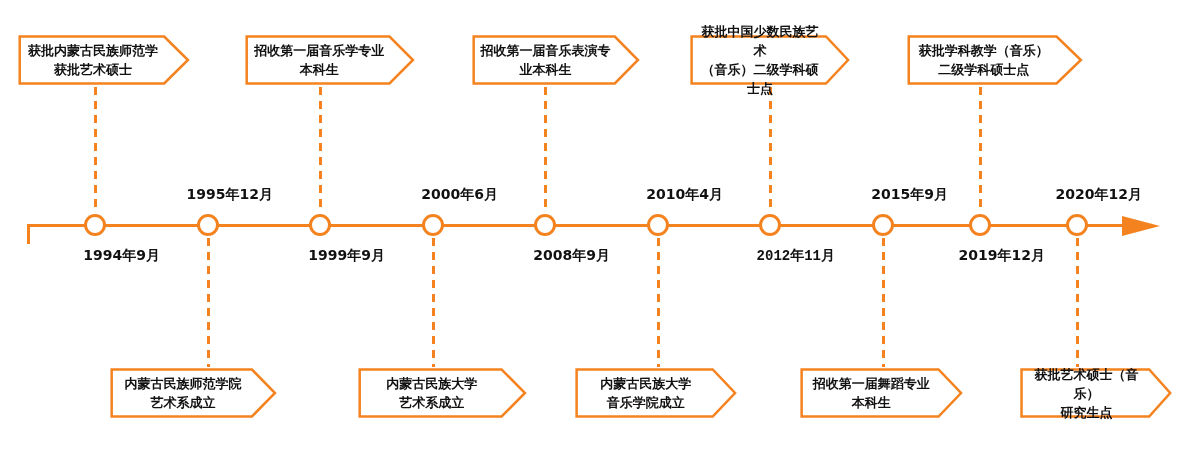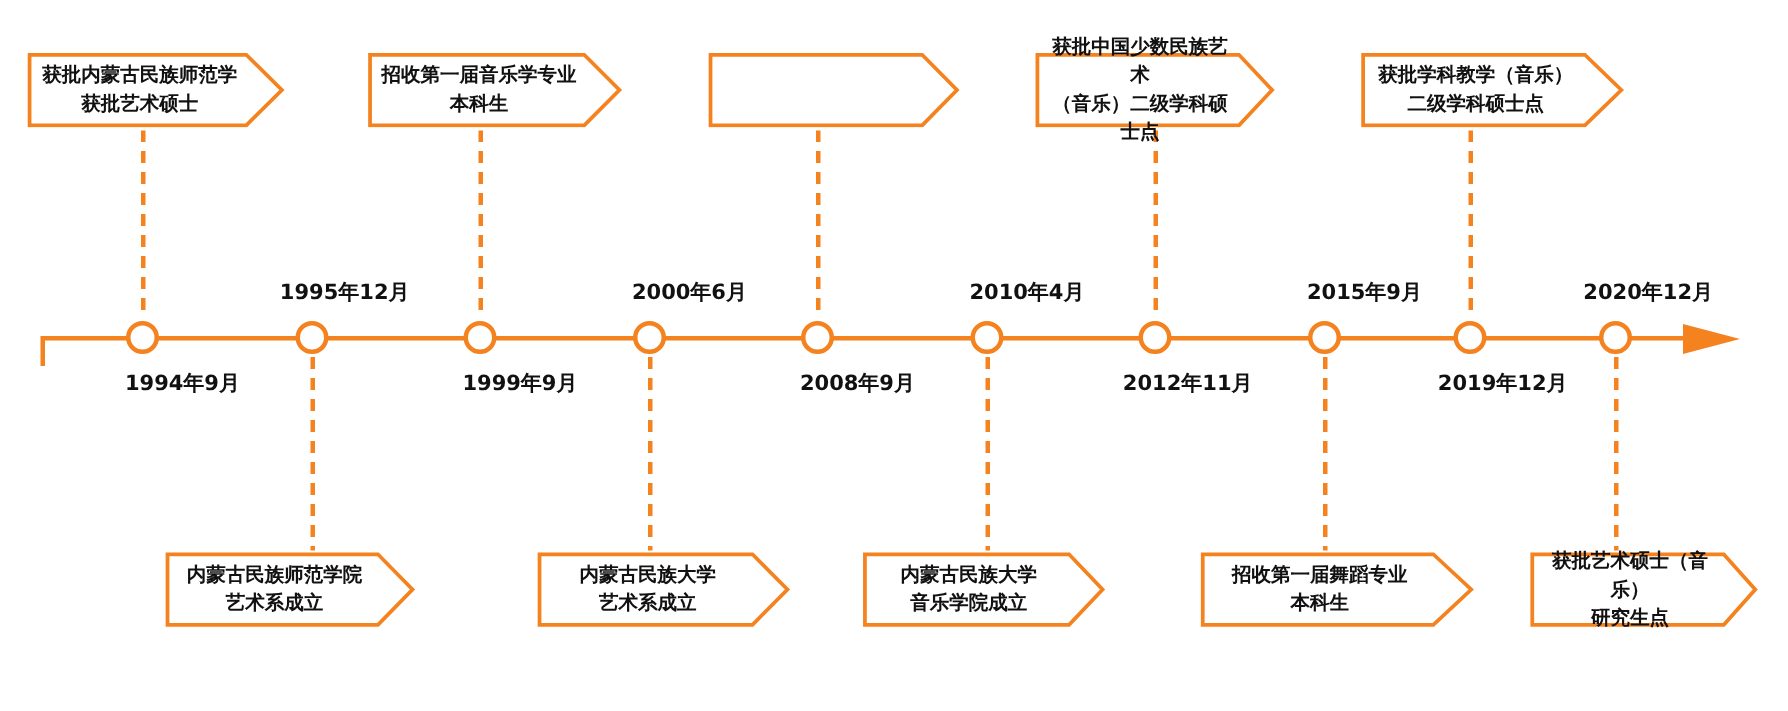--- a/index.html
+++ b/index.html
@@ -123,21 +123,21 @@
   <div class="node" style="left:872px;"></div>
   <div class="node" style="left:969px;"></div>
   <div class="node" style="left:1066px;"></div>
 
   <div class="date-label below" style="left:30px;">1994年9月</div>
   <div class="date-label above" style="left:143px;">1995年12月</div>
   <div class="date-label below" style="left:255px;">1999年9月</div>
   <div class="date-label above" style="left:368px;">2000年6月</div>
   <div class="date-label below" style="left:480px;">2008年9月</div>
   <div class="date-label above" style="left:593px;">2010年4月</div>
-  <div class="date-label below" style="left:705px;">2012年11月</div>
+  <div class="date-label below" style="left:705px;font-family:Liberation Mono, monospace;">2012年11月</div>
   <div class="date-label above" style="left:818px;">2015年9月</div>
   <div class="date-label below" style="left:915px;">2019年12月</div>
   <div class="date-label above" style="left:1012px;">2020年12月</div>
 
   <div class="event-box top" style="left:18px; width:172px;">
     <svg viewBox="0 0 100 50" preserveAspectRatio="none">
         <polygon points="1,1.5 85,1.5 98.8,25 85,48.5 1,48.5" fill="#FFFFFF" stroke="#F4821F" stroke-width="2.5" vector-effect="non-scaling-stroke"></polygon>
       </svg>
     <div class="box-text">
         <span>获批内蒙古民族师范学</span>
@@ -150,20 +150,24 @@
       </svg>
     <div class="box-text">
         <span>招收第一届音乐学专业</span>
         <span>本科生</span>
       </div>
   </div>
   <div class="event-box top" style="left:472px; width:168px;">
     <svg viewBox="0 0 100 50" preserveAspectRatio="none">
         <polygon points="1,1.5 85,1.5 98.8,25 85,48.5 1,48.5" fill="#FFFFFF" stroke="#F4821F" stroke-width="2.5" vector-effect="non-scaling-stroke"></polygon>
       </svg>
+    <div class="box-text">
+        <span>招收第一届音乐表演专</span>
+        <span>业本科生</span>
+      </div>
   </div>
   <div class="event-box top" style="left:690px; width:160px;">
     <svg viewBox="0 0 100 50" preserveAspectRatio="none">
         <polygon points="1,1.5 85,1.5 98.8,25 85,48.5 1,48.5" fill="#FFFFFF" stroke="#F4821F" stroke-width="2.5" vector-effect="non-scaling-stroke"></polygon>
       </svg>
     <div class="box-text">
         <span>获批中国少数民族艺术</span>
         <span>（音乐）二级学科硕士点</span>
       </div>
   </div>
@@ -197,21 +201,21 @@
   </div>
   <div class="event-box bottom" style="left:575px; width:162px;">
     <svg viewBox="0 0 100 50" preserveAspectRatio="none">
         <polygon points="1,1.5 85,1.5 98.8,25 85,48.5 1,48.5" fill="#FFFFFF" stroke="#F4821F" stroke-width="2.5" vector-effect="non-scaling-stroke"></polygon>
       </svg>
     <div class="box-text">
         <span>内蒙古民族大学</span>
         <span>音乐学院成立</span>
       </div>
   </div>
-  <div class="event-box bottom" style="left:800px; width:163px;padding-left:20px;">
+  <div class="event-box bottom" style="left:800px; width:163px;">
     <svg viewBox="0 0 100 50" preserveAspectRatio="none">
         <polygon points="1,1.5 85,1.5 98.8,25 85,48.5 1,48.5" fill="#FFFFFF" stroke="#F4821F" stroke-width="2.5" vector-effect="non-scaling-stroke"></polygon>
       </svg>
     <div class="box-text">
         <span>招收第一届舞蹈专业</span>
         <span>本科生</span>
       </div>
   </div>
   <div class="event-box bottom" style="left:1020px; width:152px;">
     <svg viewBox="0 0 100 50" preserveAspectRatio="none">

